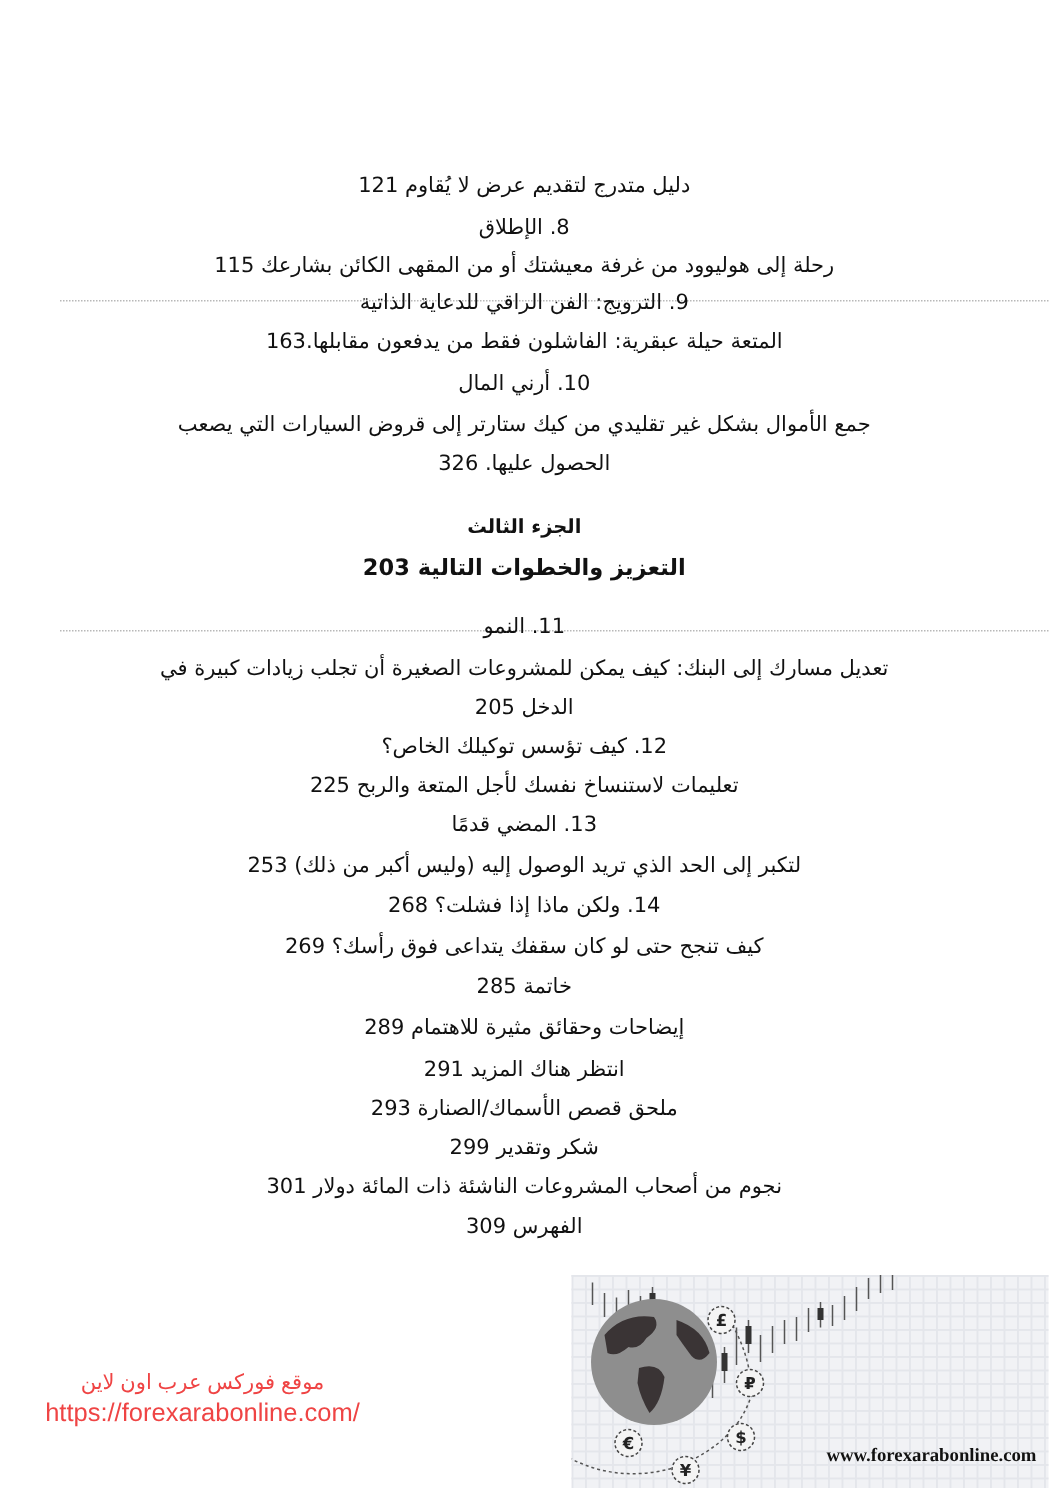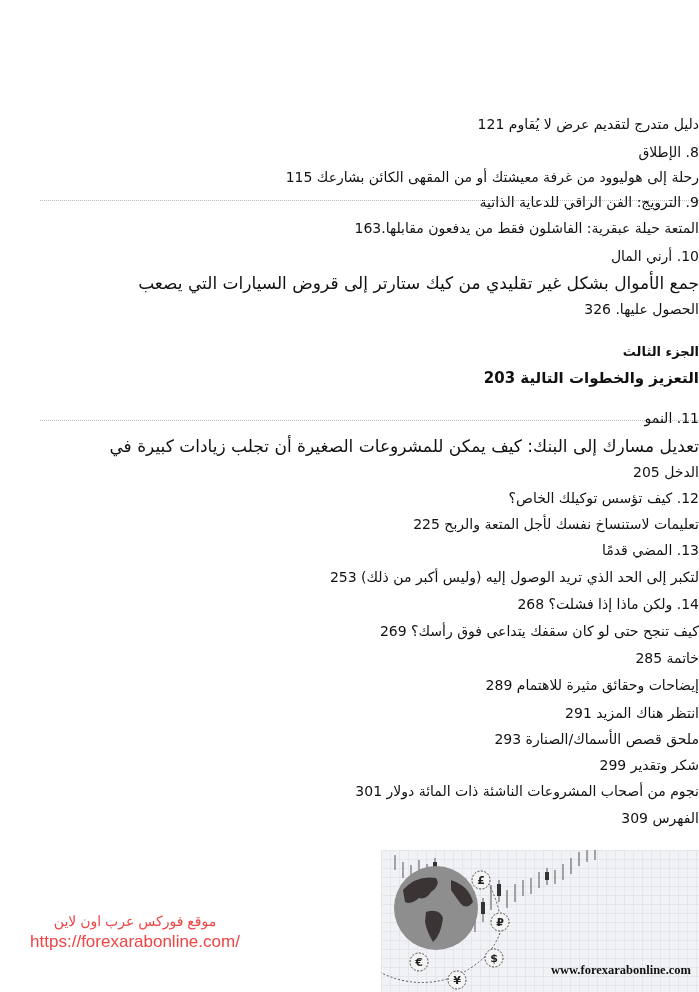--- a/index.html
+++ b/index.html
@@ -2,24 +2,24 @@
 <html><head>
   <meta charset="utf-8">
   <style>
     html, body { margin: 0; padding: 0; }
     body {
       width: 699px; height: 992px; background: #ffffff; position: relative; overflow: hidden;
       font-family: "DejaVu Sans", sans-serif; color: #111;
     }
     .toc { position: absolute; left: 0; top: 0; width: 699px; }
     .line {
-      position: absolute; left: 0; width: 699px; direction: rtl;
+      position: absolute; left: 0; width: 699px; text-align: center; direction: rtl;
       font-size: 14px; line-height: 20px; white-space: nowrap; letter-spacing: -0.2px;
     }
-    .line.wide { font-size: 17px; }
+    .line.wide { font-size: 14px; }
     .part-label { font-weight: bold; font-size: 13px; }
     .part-title { font-weight: bold; font-size: 15px; }
     .dotted {
       position: absolute; left: 40px; right: 0; height: 0;
       border-top: 1px dotted #b8b8b8;
     }
     .footer-text {
       position: absolute; left: 0; width: 270px; text-align: center;
       font-family: "Liberation Sans", sans-serif; color: #ef4444;
     }

